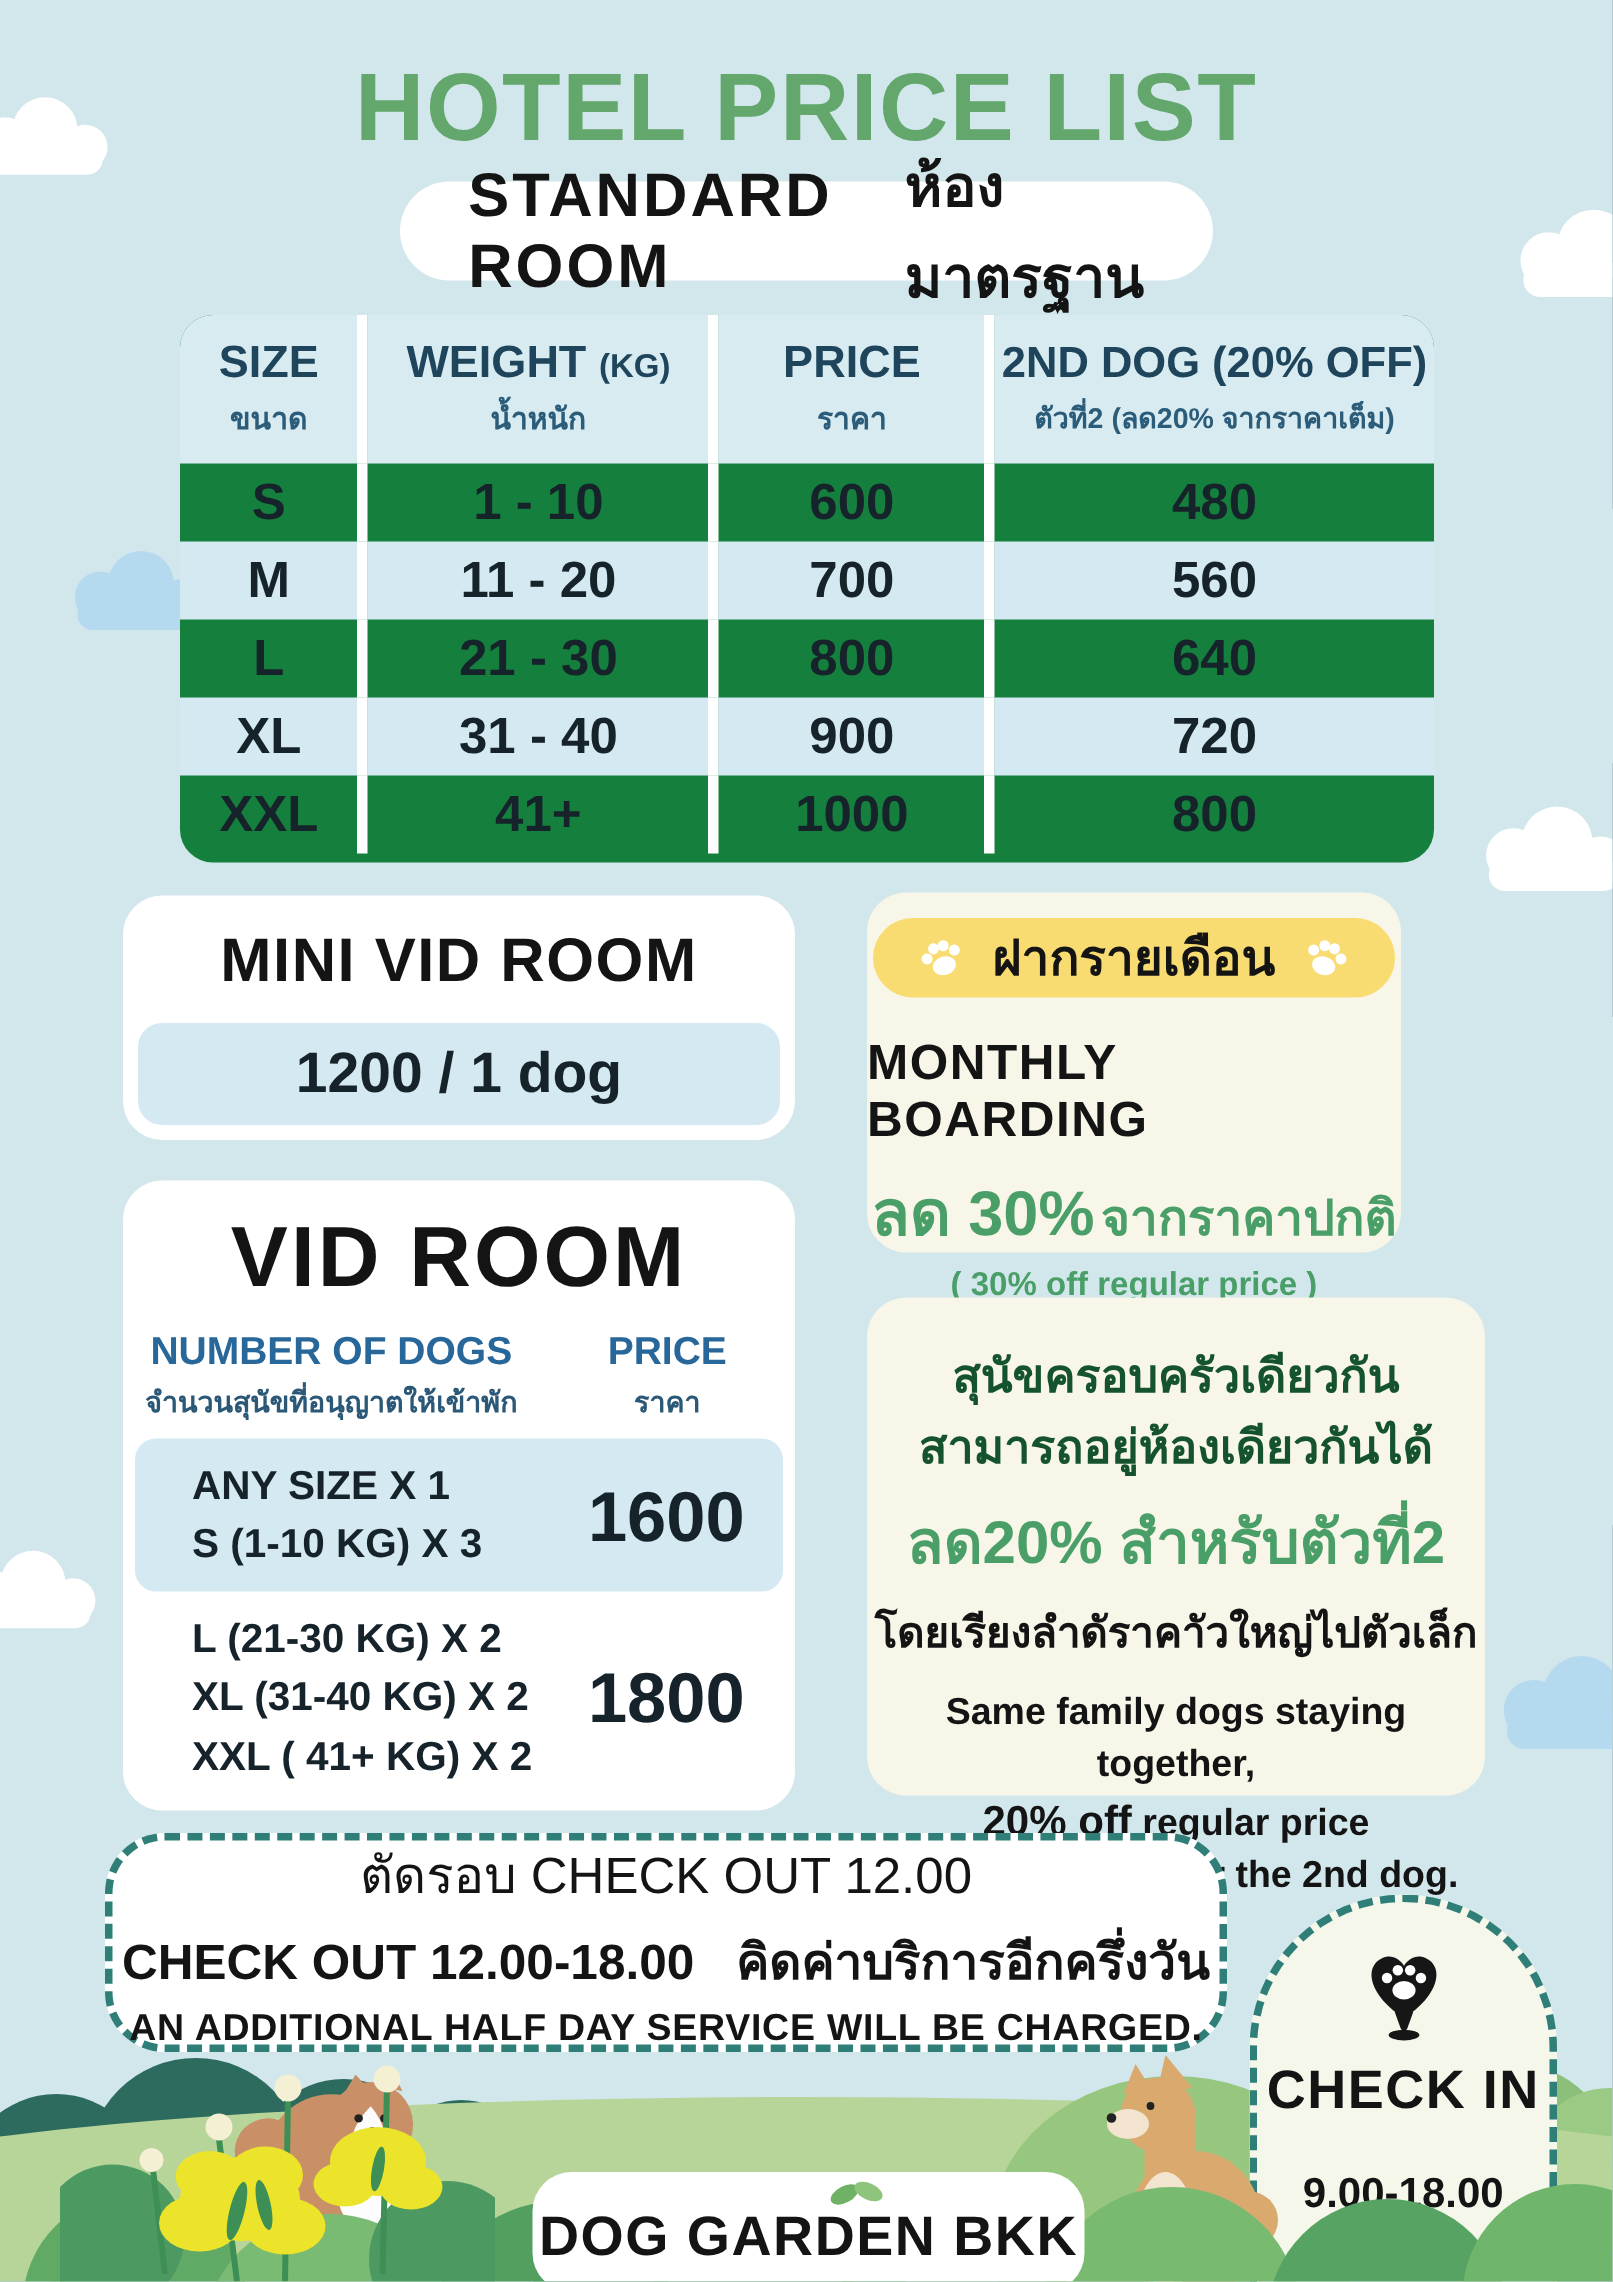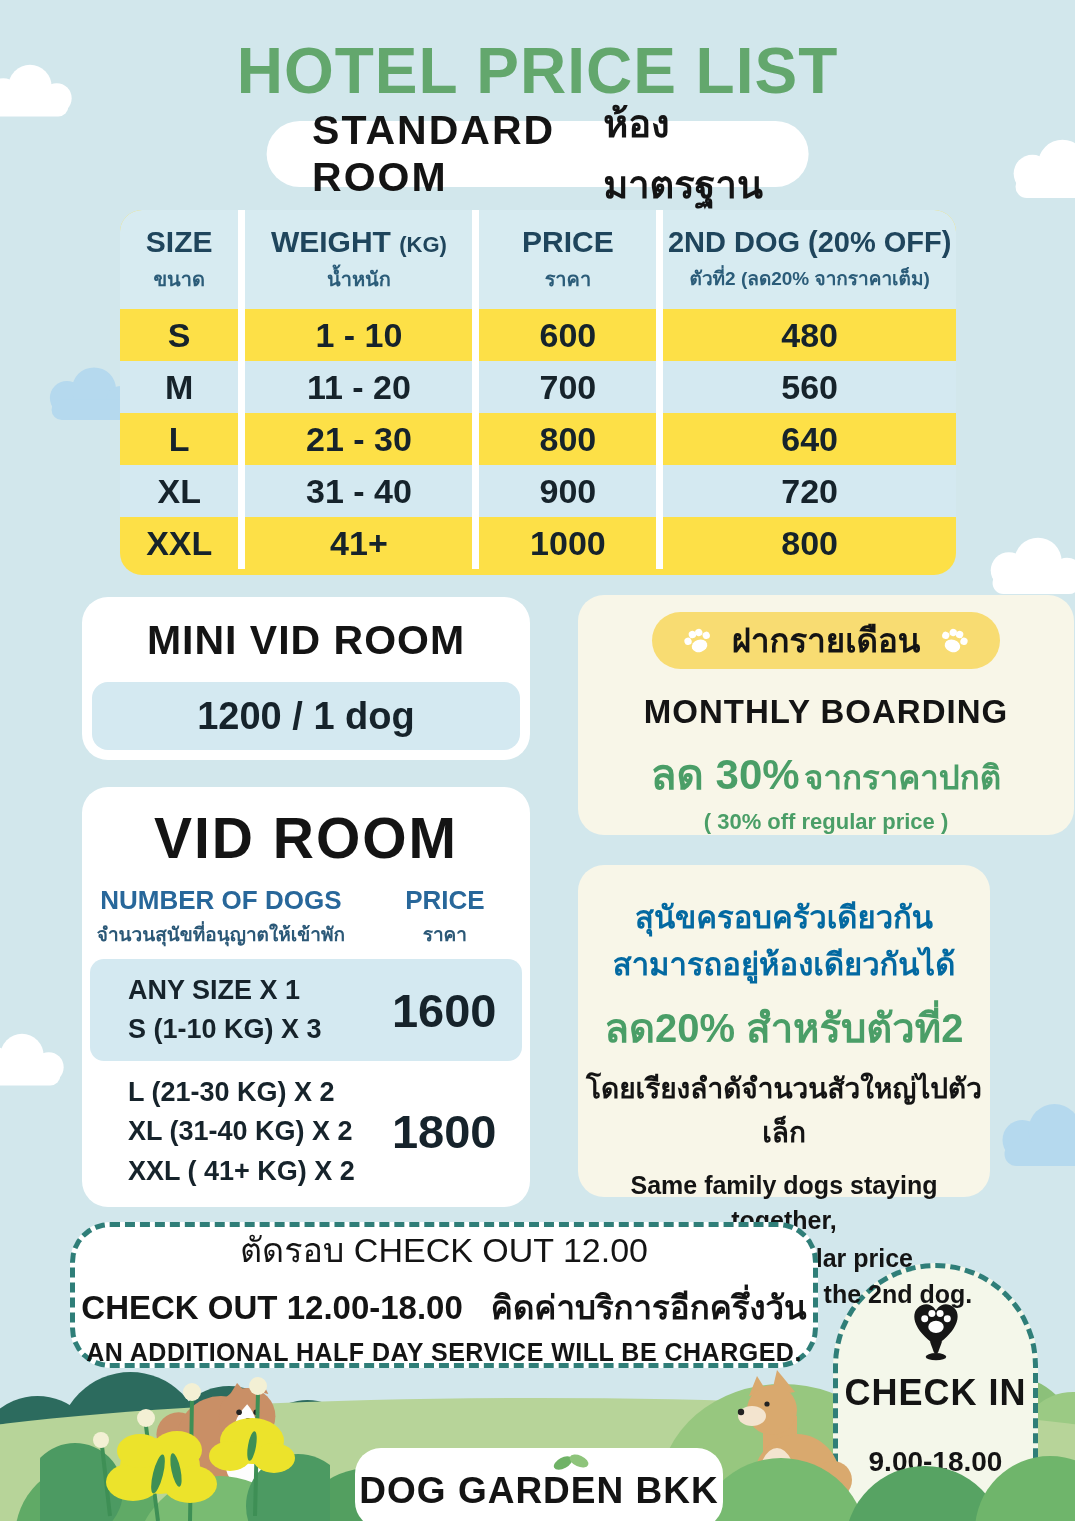--- a/index.html
+++ b/index.html
@@ -15,21 +15,21 @@
          font-size:64px;font-weight:800;color:#63a76d;letter-spacing:1px;z-index:5;}
 
   
   .std-pill{position:absolute;top:121px;left:50%;transform:translateX(-50%);
             background:#fff;border-radius:34px;height:66px;display:flex;align-items:center;
             padding:0 46px;gap:48px;z-index:5;}
   .std-pill .en{font-size:41px;font-weight:800;color:#141414;letter-spacing:2px;}
   .std-pill .th{font-size:38px;font-weight:700;color:#141414;}
 
   
-  .price-table{position:absolute;left:120px;top:210px;width:836px;background:#fde047;
+  .price-table{position:absolute;left:120px;top:210px;width:836px;background:#15803d;
                border-radius:22px;overflow:hidden;z-index:5;padding-bottom:6px;}
   .pt-header{display:flex;height:99px;}
   .pt-hcell{background:#d7ebf1;display:flex;flex-direction:column;align-items:center;justify-content:center;gap:4px;}
   .pt-hcell:not(:last-child){border-right:7px solid #fff;}
   .c1{width:15%;} .c2{width:28%;} .c3{width:22%;} .c4{width:35%;}
   .pt-hcell .en{font-size:30px;font-weight:800;color:#1f455c;}
   .pt-hcell .en .kg{font-size:22px;}
   .pt-hcell .th{font-size:20px;font-weight:700;color:#2b5c79;}
   .pt-row{display:flex;height:52px;}
   .pt-cell{display:flex;align-items:center;justify-content:center;
@@ -55,38 +55,38 @@
   .vid-head .en{font-size:26px;font-weight:800;color:#28679a;}
   .vid-head .th{font-size:19px;font-weight:700;color:#2b5877;margin-top:3px;}
   .vid-rows{margin:10px 8px 0 8px;}
   .vid-row{display:flex;align-items:center;border-radius:14px;padding:12px 0;}
   .vid-row.alt{background:#d4e9f1;}
   .vid-lines{width:64%;padding-left:38px;}
   .vid-lines div{font-size:27px;font-weight:800;color:#16232b;line-height:1.45;}
   .vid-price{width:36%;text-align:center;font-size:47px;font-weight:800;color:#16232b;}
 
   
-  .monthly-box{position:absolute;left:578px;top:595px;width:496px;height:240px;background:#f8f6e8;
+  .monthly-box{position:absolute;left:578px;top:595px;width:356px;height:240px;background:#f8f6e8;
                border-radius:26px;z-index:5;display:flex;flex-direction:column;align-items:center;}
   .pill-yellow{margin-top:17px;width:348px;height:58px;background:#f8dc72;border-radius:29px;
                display:flex;align-items:center;justify-content:center;gap:16px;}
   .pill-yellow .badge-th{font-size:33px;font-weight:800;color:#141414;}
   .paw{width:36px;height:36px;}
   .paw svg{width:100%;height:100%;fill:#fff;}
   .paw.l{transform:rotate(-18deg);} .paw.r{transform:rotate(18deg);}
   .monthly-title{margin-top:24px;font-size:33px;font-weight:800;color:#141414;letter-spacing:1px;}
   .monthly-green1{margin-top:10px;color:#4a9e67;font-weight:800;}
   .monthly-green1 .big{font-size:42px;} .monthly-green1 .rest{font-size:33px;}
   .monthly-green2{margin-top:2px;color:#4a9e67;font-weight:800;font-size:22px;}
 
   
   .family-box{position:absolute;left:578px;top:865px;width:412px;height:332px;background:#f8f6e8;
               border-radius:26px;z-index:5;display:flex;flex-direction:column;align-items:center;
               padding-top:30px;text-align:center;}
-  .fam-th{font-size:31px;font-weight:800;color:#0369a1;line-height:1.5;}
+  .fam-th{font-size:31px;font-weight:800;color:#14532d;line-height:1.5;}
   .fam-green{font-size:40px;font-weight:800;color:#4a9e67;margin:8px 0 6px 0;}
   .fam-th2{font-size:28px;font-weight:800;color:#141414;}
   .fam-en{font-size:25px;font-weight:800;color:#141414;line-height:1.4;margin-top:14px;}
   .fam-en2{font-size:25px;font-weight:700;color:#141414;line-height:1.4;}
   .fam-en2 .b{font-size:28px;font-weight:800;}
 
   
   .checkout-box{position:absolute;left:70px;top:1222px;width:748px;height:146px;background:#fff;
                 border:5px dashed #2f7e78;border-radius:40px;z-index:5;
                 display:flex;flex-direction:column;align-items:center;justify-content:center;gap:4px;}
@@ -304,21 +304,21 @@
       <span class="big">ลด 30%</span>
       <span class="rest">จากราคาปกติ</span>
     </div>
     <div class="monthly-green2">( 30% off regular price )</div>
   </div>
 
   <div class="family-box">
     <div class="fam-th">สุนัขครอบครัวเดียวกัน</div>
     <div class="fam-th">สามารถอยู่ห้องเดียวกันได้</div>
     <div class="fam-green">ลด20% สำหรับตัวที่2</div>
-    <div class="fam-th2">โดยเรียงลำดัจำนวนสัวใหญ่ไปตัวเล็ก</div>
+    <div class="fam-th2">โดยเรียงลำดัราคาัวใหญ่ไปตัวเล็ก</div>
     <div class="fam-en">Same family dogs staying together,</div>
     <div class="fam-en2"><span class="b">20% off</span><span> regular price</span></div>
     <div class="fam-en2">will be charged for the 2nd dog.</div>
   </div>
 
   <div class="checkout-box">
     <div class="co-1">ตัดรอบ CHECK OUT 12.00</div>
     <div class="co-2">
       <span class="en">CHECK OUT 12.00-18.00</span>
       <span class="th">คิดค่าบริการอีกครึ่งวัน</span>

